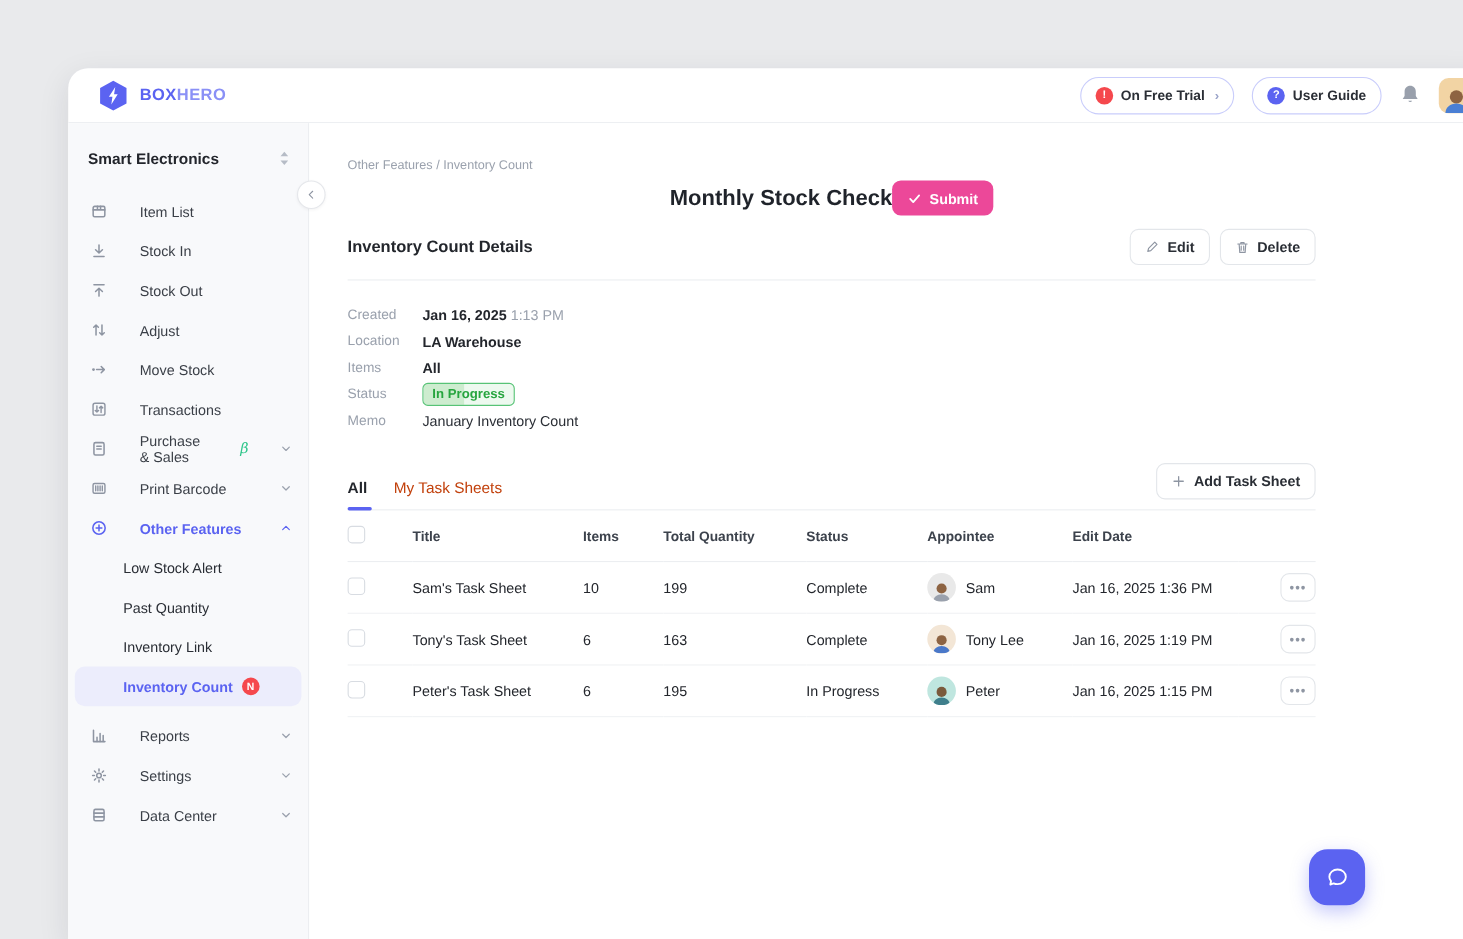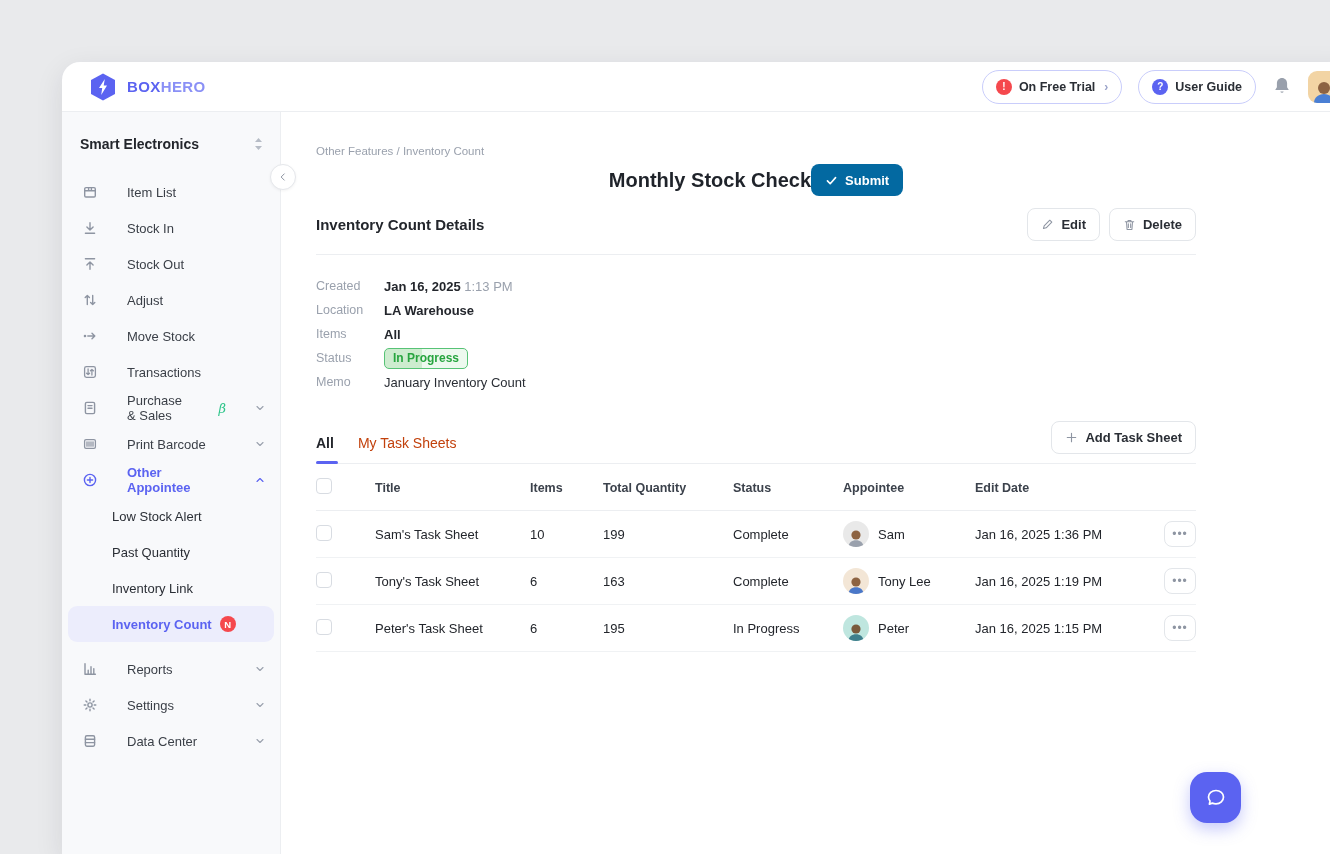--- a/index.html
+++ b/index.html
@@ -57,21 +57,21 @@
   .n-badge { width:16px; height:16px; border-radius:50%; background:#f5484d; color:#fff;
     font-size:9.5px; font-weight:bold; display:inline-flex; align-items:center;
     justify-content:center; margin-left:8px; }
 
   
   .content { width:880px; }
   .breadcrumb { padding-top:33px; font-size:11.5px; color:#9aa1ad; }
   .title-row { display:flex; align-items:center; justify-content:center; margin-top:7px; }
   .page-title { font-size:20px; font-weight:bold; color:#1f232a; }
   .btn-primary { display:flex; align-items:center; gap:7px; height:32px; padding:0 14px;
-    background:#0369a1; color:#fff; border:none; border-radius:8px; font-size:13px;
+    background:#ec4899; color:#fff; border:none; border-radius:8px; font-size:13px;
     font-weight:bold; cursor:pointer; font-family:inherit; }
   .section-row { display:flex; align-items:center; justify-content:space-between; margin-top:12px; }
   .section-title { font-size:15px; font-weight:bold; color:#23262c; }
   .btn-ghost { display:flex; align-items:center; gap:7px; height:33px; padding:4px 13px;
     background:#fff; border:1px solid #e3e6ea; border-radius:8px; font-size:13px;
     font-weight:bold; color:#2a2e35; cursor:pointer; font-family:inherit; }
   .btn-group { display:flex; gap:9px; }
   .divider { height:1px; background:#eceef1; margin-top:13px; }
 
   .details { margin-top:19px; }
@@ -262,21 +262,21 @@
         </svg>
       </div>
 
       <div class="nav-item active-blue">
         <span class="ic">
           <svg width="16" height="16" viewBox="0 0 16 16" fill="none" stroke="#5b63f1" stroke-width="1.4" stroke-linecap="round">
             <circle cx="8" cy="8" r="5.6"></circle>
               <path d="M8 5.4v5.2M5.4 8h5.2"></path>
           </svg>
           </span>
-        <span class="lbl">Other Appointee</span>
+        <span class="lbl">Other Features</span>
         <svg class="cv" width="12" height="12" viewBox="0 0 16 16">
           <path d="M4 10l4-4 4 4" stroke="#5b63f1" stroke-width="1.5" fill="none" stroke-linecap="round" stroke-linejoin="round"></path>
         </svg>
       </div>
 
       <div class="subgroup">
         <div class="sub-item">
           <span>Low Stock Alert</span>
         </div>
         <div class="sub-item">

